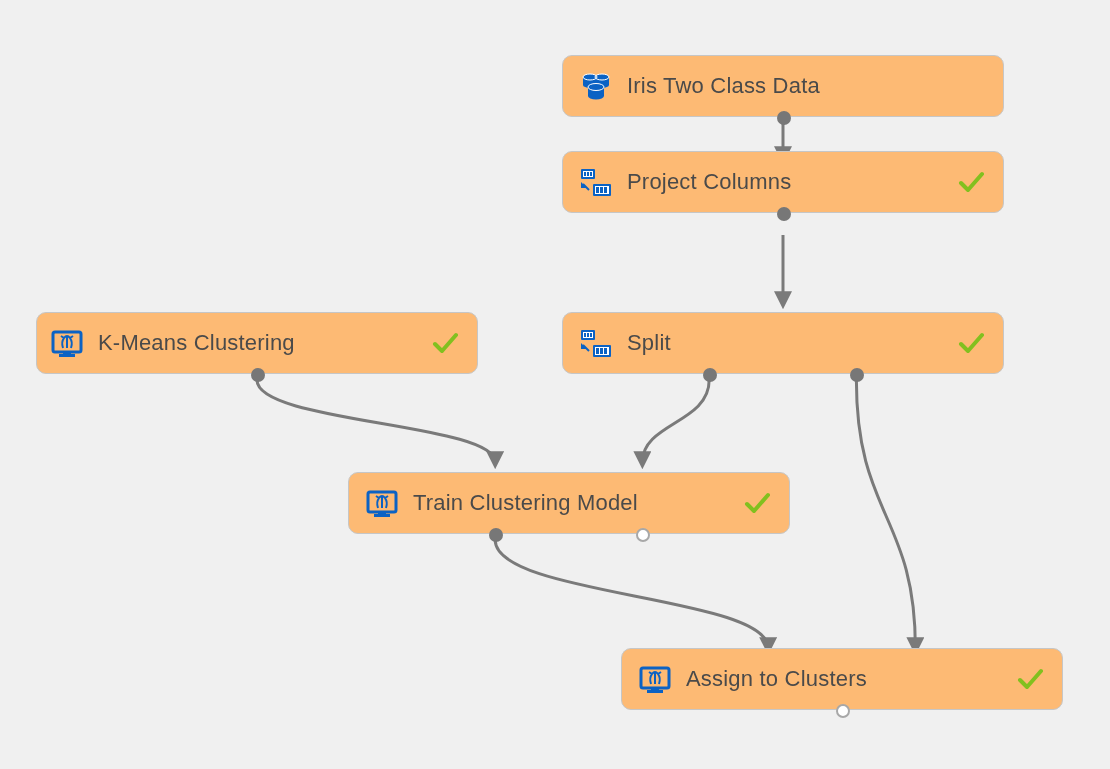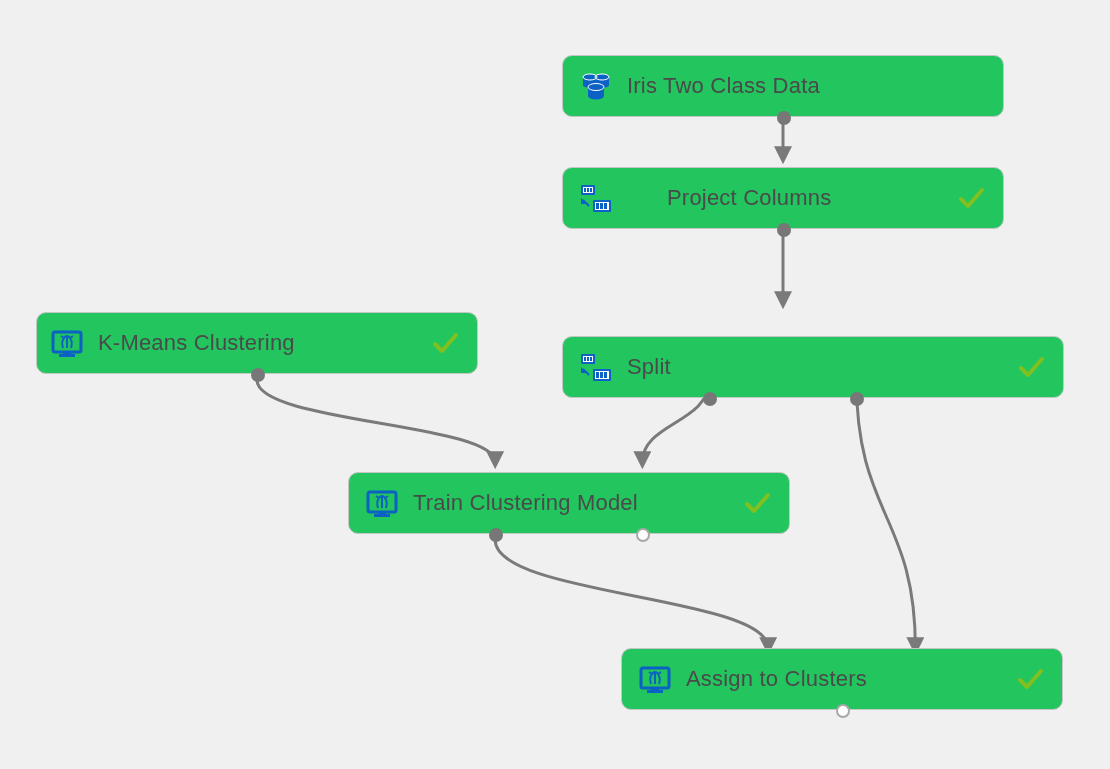--- a/index.html
+++ b/index.html
@@ -21,21 +21,21 @@
   svg.edges {
     position: absolute;
     left: 0;
     top: 0;
     width: 1110px;
     height: 769px;
     pointer-events: none;
   }
   .node {
     position: absolute;
-    background: #22c55e;
+    background: #fdba74;
     border: 1px solid #c6c6c6;
     border-radius: 10px;
     box-sizing: border-box;
     display: flex;
     align-items: center;
     padding: 0 18px 0 16px;
     height: 62px;
   }
   .node .icon {
     width: 34px;
@@ -112,21 +112,21 @@
           <ellipse cx="11" cy="6" rx="7" ry="3"></ellipse>
           <ellipse cx="23" cy="6" rx="7" ry="3"></ellipse>
           <ellipse cx="17" cy="16" rx="8" ry="3.5"></ellipse>
         </g>
       </svg>
     </span>
     <span class="label">Iris Two Class Data</span>
   <div class="port filled" style="left: 214px; top: 55px;"></div>
     </div>
 
-  <div class="node" id="node-project" style="left: 562px; top: 167px; width: 442px; gap: 40px;">
+  <div class="node" id="node-project" style="left: 562px; top: 151px; width: 442px;">
     <span class="icon">
       <svg width="34" height="30" viewBox="0 0 34 30">
         <g fill="#0b62c4">
           <rect x="2" y="2" width="14" height="10" rx="1"></rect>
           <rect x="4" y="4" width="10" height="6" fill="#ffffff"></rect>
           <rect x="5" y="5" width="2" height="4" fill="#0b62c4"></rect>
           <rect x="8" y="5" width="2" height="4" fill="#0b62c4"></rect>
           <rect x="11" y="5" width="2" height="4" fill="#0b62c4"></rect>
           <path d="M2 15 L8 21 L2 21 Z"></path>
           <path d="M4 17 L10 23" stroke="#0b62c4" stroke-width="2" fill="none"></path>
@@ -158,21 +158,21 @@
     </span>
     <span class="label">K-Means Clustering</span>
     <span class="status">
       <svg width="26" height="26" viewBox="0 0 26 26">
         <path d="M3 14 L10 21 L24 5" stroke="#82c01f" stroke-width="4" fill="none" stroke-linecap="round" stroke-linejoin="round"></path>
       </svg>
     </span>
   <div class="port filled" style="left: 214px; top: 55px;"></div>
     </div>
 
-  <div class="node" id="node-split" style="left: 562px; top: 312px; width: 502px; margin-top: 24px;">
+  <div class="node" id="node-split" style="left: 562px; top: 312px; width: 442px;">
     <span class="icon">
       <svg width="34" height="30" viewBox="0 0 34 30">
         <g fill="#0b62c4">
           <rect x="2" y="2" width="14" height="10" rx="1"></rect>
           <rect x="4" y="4" width="10" height="6" fill="#ffffff"></rect>
           <rect x="5" y="5" width="2" height="4" fill="#0b62c4"></rect>
           <rect x="8" y="5" width="2" height="4" fill="#0b62c4"></rect>
           <rect x="11" y="5" width="2" height="4" fill="#0b62c4"></rect>
           <path d="M2 15 L8 21 L2 21 Z"></path>
           <path d="M4 17 L10 23" stroke="#0b62c4" stroke-width="2" fill="none"></path>

